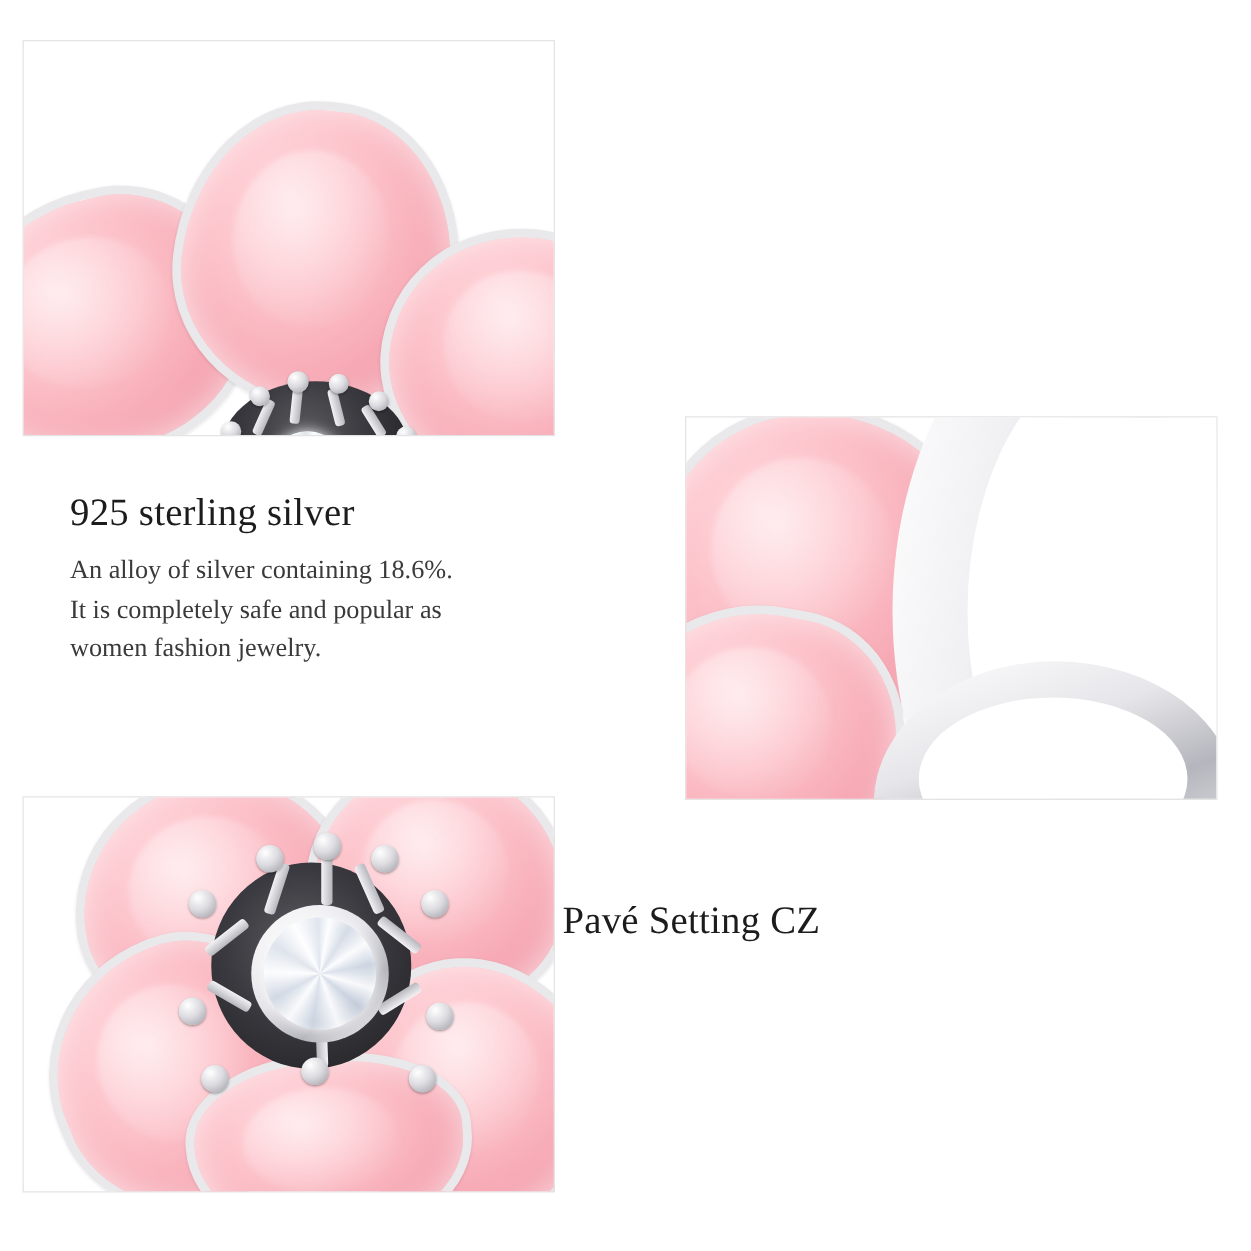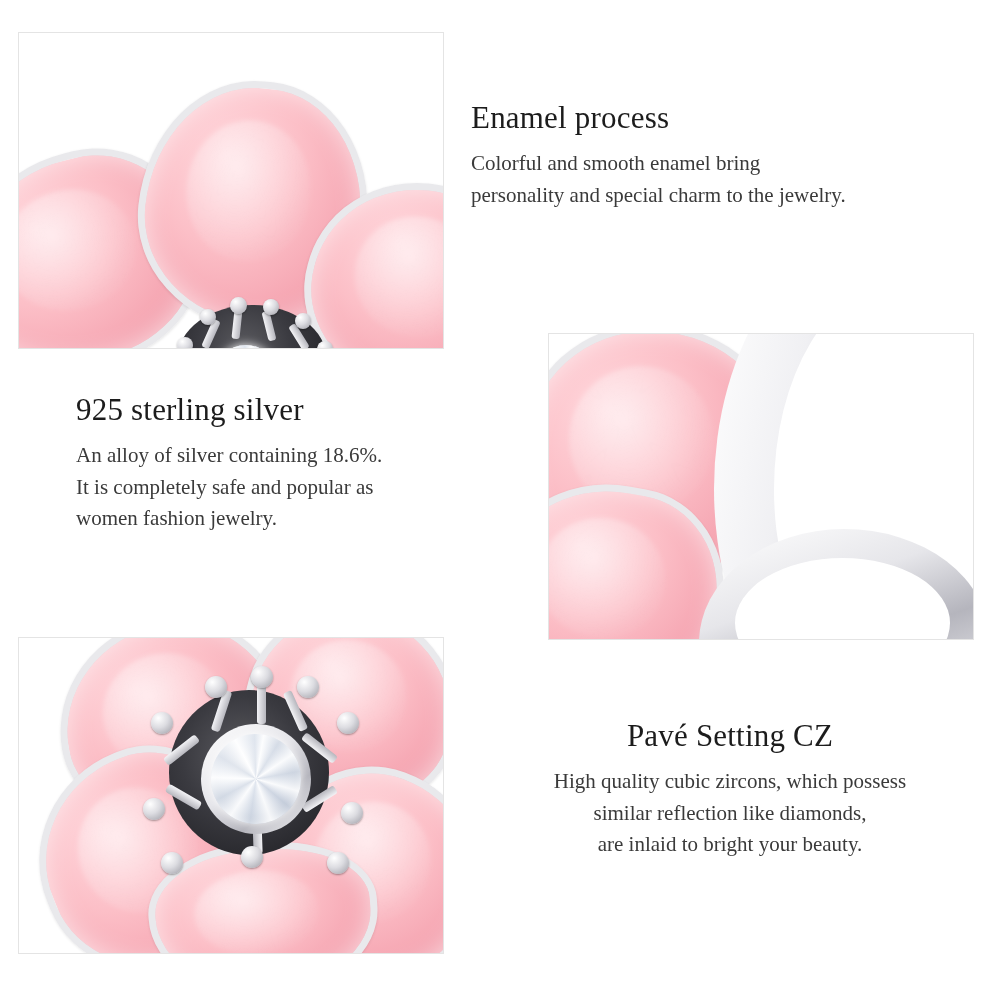--- a/index.html
+++ b/index.html
@@ -136,29 +136,28 @@
     margin: 0;
     white-space: pre-line;
   }
 
   #text-enamel {
     left: 471px;
     top: 100px;
     width: 520px;
   }
   #text-silver {
-    left: 76px;
+    left: 56px;
     top: 392px;
     width: 470px;
   }
   #text-cz {
-    left: 470px;
+    left: 450px;
     top: 718px;
     width: 520px;
-    text-align: center;
   }
 </style>
 </head>
 <body>
 
 <div class="page">
 
   <div class="photo" id="photo-enamel">
 
     <div class="petal" style="left:-62px; top:120px; width:230px; height:200px; border-radius:60% 46% 52% 58% / 62% 54% 50% 46%; transform:rotate(-14deg);"></div>
@@ -178,25 +177,20 @@
     <div class="stamen" style="left:244px; top:266px; width:16px; height:16px;"></div>
     <div class="stamen" style="left:276px; top:280px; width:16px; height:16px;"></div>
     <div class="stamen" style="left:158px; top:304px; width:16px; height:16px;"></div>
     <div class="stamen" style="left:298px; top:308px; width:16px; height:16px;"></div>
 
     <div class="cz" style="left:196px; top:312px; width:62px; height:62px;">
       <div class="cz-facets"></div>
     </div>
   </div>
 
-  <div class="textblock" id="text-enamel">
-    <h2 class="heading">Enamel process</h2>
-    <p class="body-text">Colorful and smooth enamel bring
-personality and special charm to the jewelry.</p>
-  </div>
 
   <div class="photo" id="photo-silver">
 
     <div class="petal" style="left:-30px; top:-10px; width:250px; height:245px; border-radius:54% 58% 46% 52% / 56% 52% 50% 48%; transform:rotate(-8deg);"></div>
     <div class="petal" style="left:-60px; top:150px; width:220px; height:200px; border-radius:56% 44% 52% 56% / 58% 52% 46% 50%; transform:rotate(10deg);"></div>
 
     <div class="silver-ring" style="left:165px; top:-110px; width:360px; height:530px; background:linear-gradient(100deg,#ffffff 0%,#f0f0f3 25%,#c9c9d1 50%,#ffffff 70%,#d9d9df 100%); border-radius:50%;"></div>
     <div class="silver-ring" style="left:225px; top:-52px; width:250px; height:415px; background:#ffffff; border-radius:50%;"></div>
 
     <div class="silver-ring" style="left:150px; top:195px; width:290px; height:190px; background:linear-gradient(160deg,#ffffff 0%,#e6e6ea 35%,#b5b5bd 60%,#fafafc 100%); border-radius:50% 50% 48% 52% / 60% 58% 42% 40%;"></div>
@@ -241,18 +235,15 @@
     <div class="stamen" style="left:142px; top:214px; width:22px; height:22px;"></div>
 
     <div class="silver-ring" style="left:182px; top:86px; width:110px; height:110px; background:linear-gradient(140deg,#ffffff 0%,#e4e4e9 45%,#b3b3bb 70%,#fafafc 100%);"></div>
     <div class="cz" style="left:192px; top:96px; width:90px; height:90px;">
       <div class="cz-facets"></div>
     </div>
   </div>
 
   <div class="textblock" id="text-cz">
     <h2 class="heading">Pavé Setting CZ</h2>
-    <p class="body-text">High quality cubic zircons, which possess
-similar reflection like diamonds,
-are inlaid to bright your beauty.</p>
   </div>
 
 </div>
 
 </body></html>

